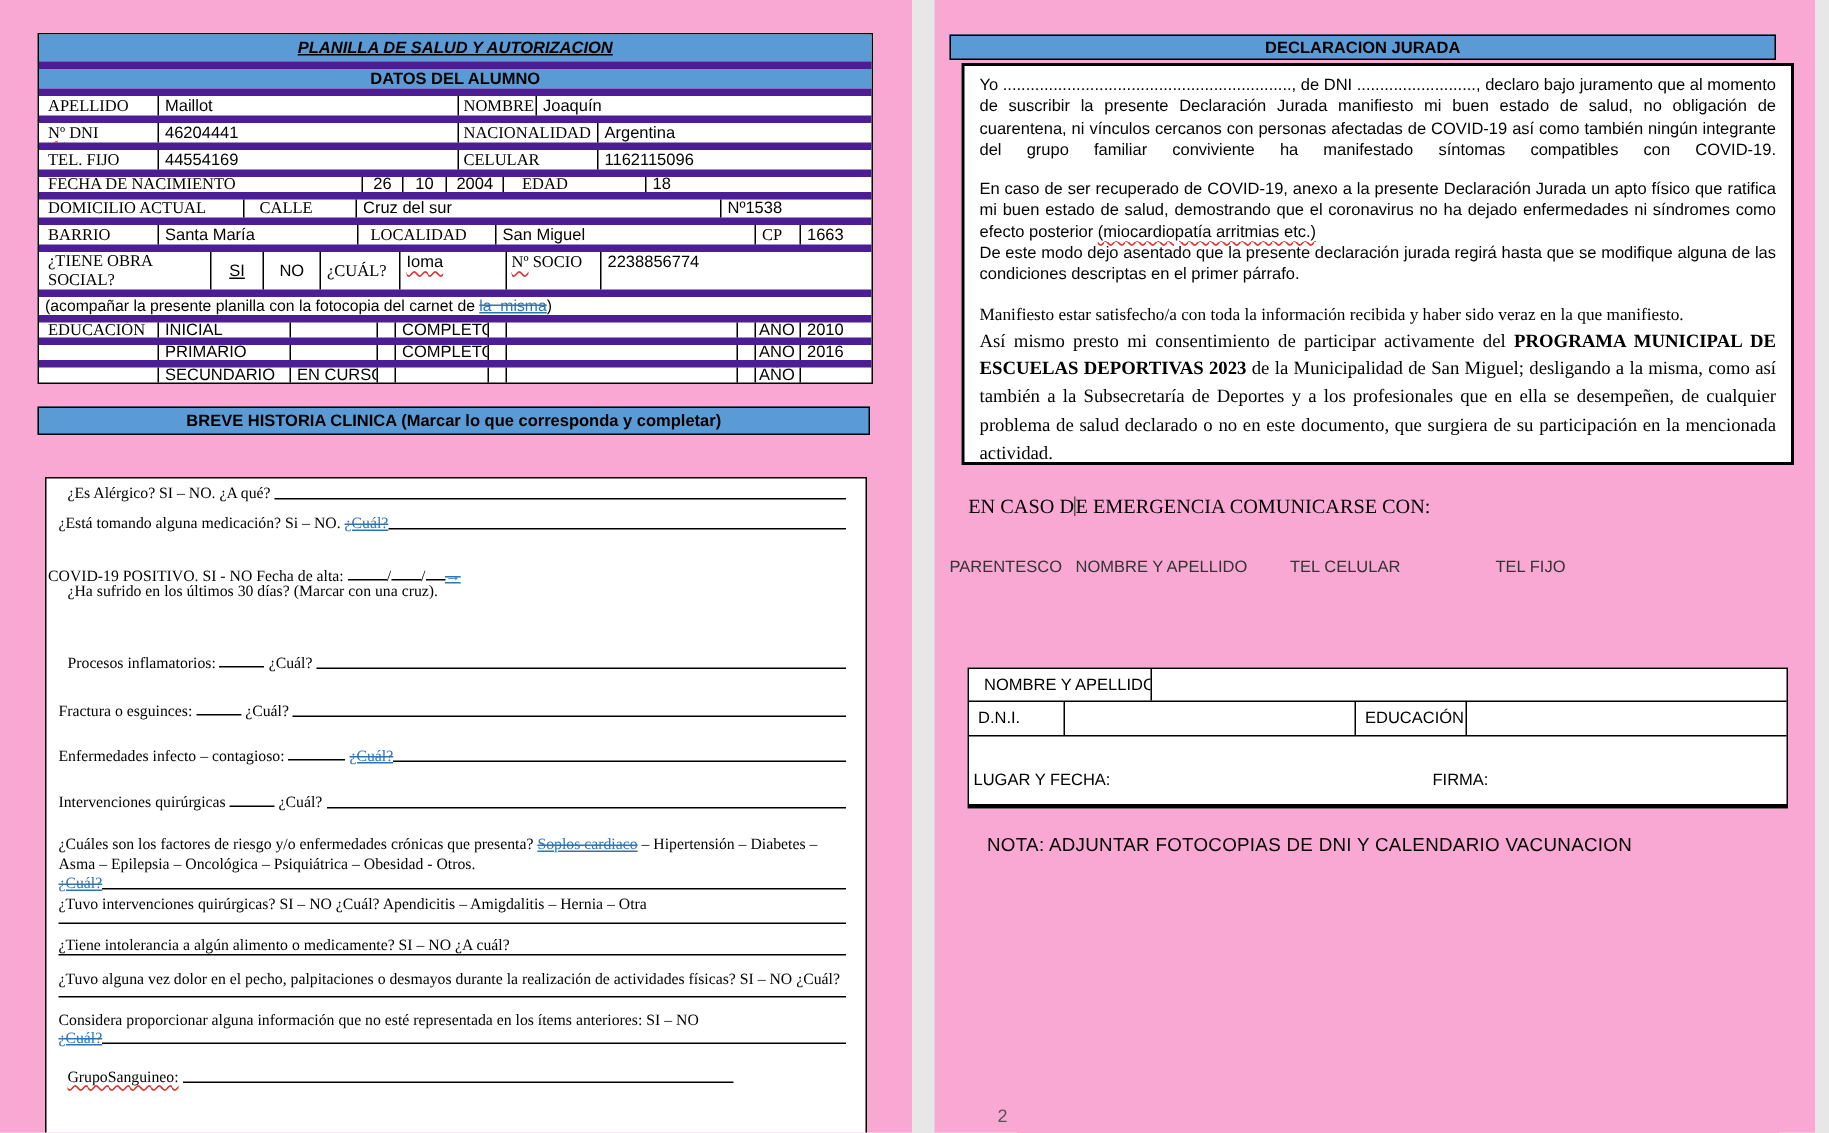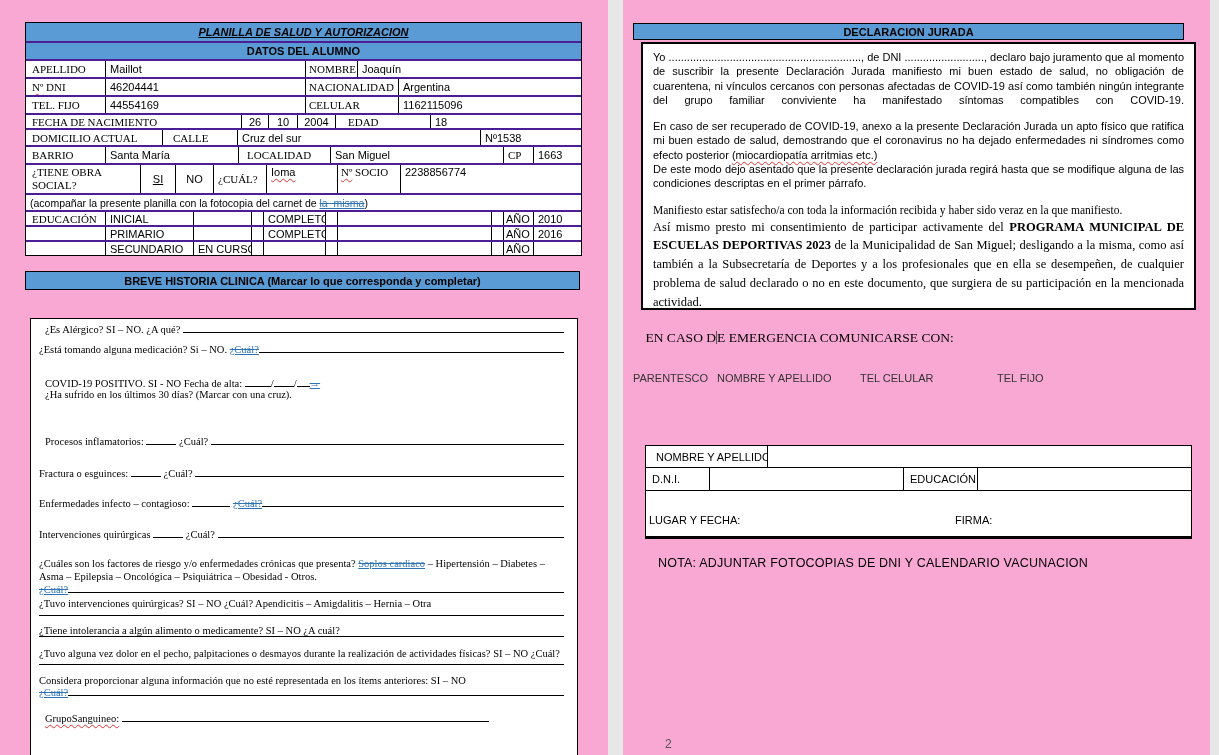--- a/index.html
+++ b/index.html
@@ -6,21 +6,21 @@
   body{
     width:1219px;height:755px;position:relative;overflow:hidden;
     background:#e7e7e7;font-family:"Liberation Sans",sans-serif;color:#000;
   }
   .page{position:absolute;top:0;height:755px;background:#f9a8d4;overflow:hidden;}
   #pageL{left:0;width:608px;}
   #pageR{left:623px;width:587px;}
 
   
   .form{position:absolute;left:25px;top:22px;width:555px;border:1px solid #000;background:#fff;font-size:11px;}
-  .fr{display:flex;border-top:2px solid #4c1d95;align-items:stretch;box-sizing:border-box;}
+  .fr{display:flex;border-top:5px solid #4c1d95;align-items:stretch;box-sizing:border-box;}
   .fr:first-child{border-top:none;}
   .fc{border-right:1px solid #000;padding:0 4px;display:flex;align-items:center;white-space:pre;overflow:hidden;box-sizing:border-box;}
   .fc:last-child{border-right:none;}
   .lab{padding-left:6px;font-family:Liberation Serif, serif;}
   .ctr{justify-content:center;padding:0 2px;}
   .wrap{white-space:normal;line-height:1.15;}
   .blue{background:#5b9bd5;font-weight:bold;}
   .title-text{font-style:italic;text-decoration:underline;}
   .und{text-decoration:underline;}
   .small-note{font-size:10.5px;}
@@ -174,21 +174,21 @@
     <span>BREVE HISTORIA CLINICA (Marcar lo que corresponda y completar)</span>
   </div>
 
   <div class="hbox">
     <div class="ql" style="left:14px;right:13px;top:5px">
       <span>¿Es Alérgico? SI – NO. ¿A qué? </span><span class="fill"></span>
     </div>
     <div class="ql" style="left:8px;right:13px;top:25px">
       <span>¿Está tomando alguna medicación? Si – NO. </span><span class="tc">¿Cuál?</span><span class="fill"></span>
     </div>
-    <div class="ql" style="left:14px;top:57px">
+    <div class="ql" style="left:1px;top:57px">
       <span>COVID-19 POSITIVO. SI - NO Fecha de alta: </span><span class="bl" style="width:26px"></span><span>/</span><span class="bl" style="width:20px"></span><span>/</span><span class="bl" style="width:13px"></span><span class="tc">→</span>
     </div>
     <div class="ql" style="left:14px;top:70px">
       <span>¿Ha sufrido en los últimos 30 días? (Marcar con una cruz).</span>
     </div>
     <div class="ql" style="left:14px;right:13px;top:115px">
       <span>Procesos inflamatorios: </span><span class="bl" style="width:30px"></span><span> ¿Cuál? </span><span class="fill"></span>
     </div>
     <div class="ql" style="left:8px;right:13px;top:147px">
       <span>Fractura o esguinces: </span><span class="bl" style="width:30px"></span><span> ¿Cuál? </span><span class="fill"></span>

